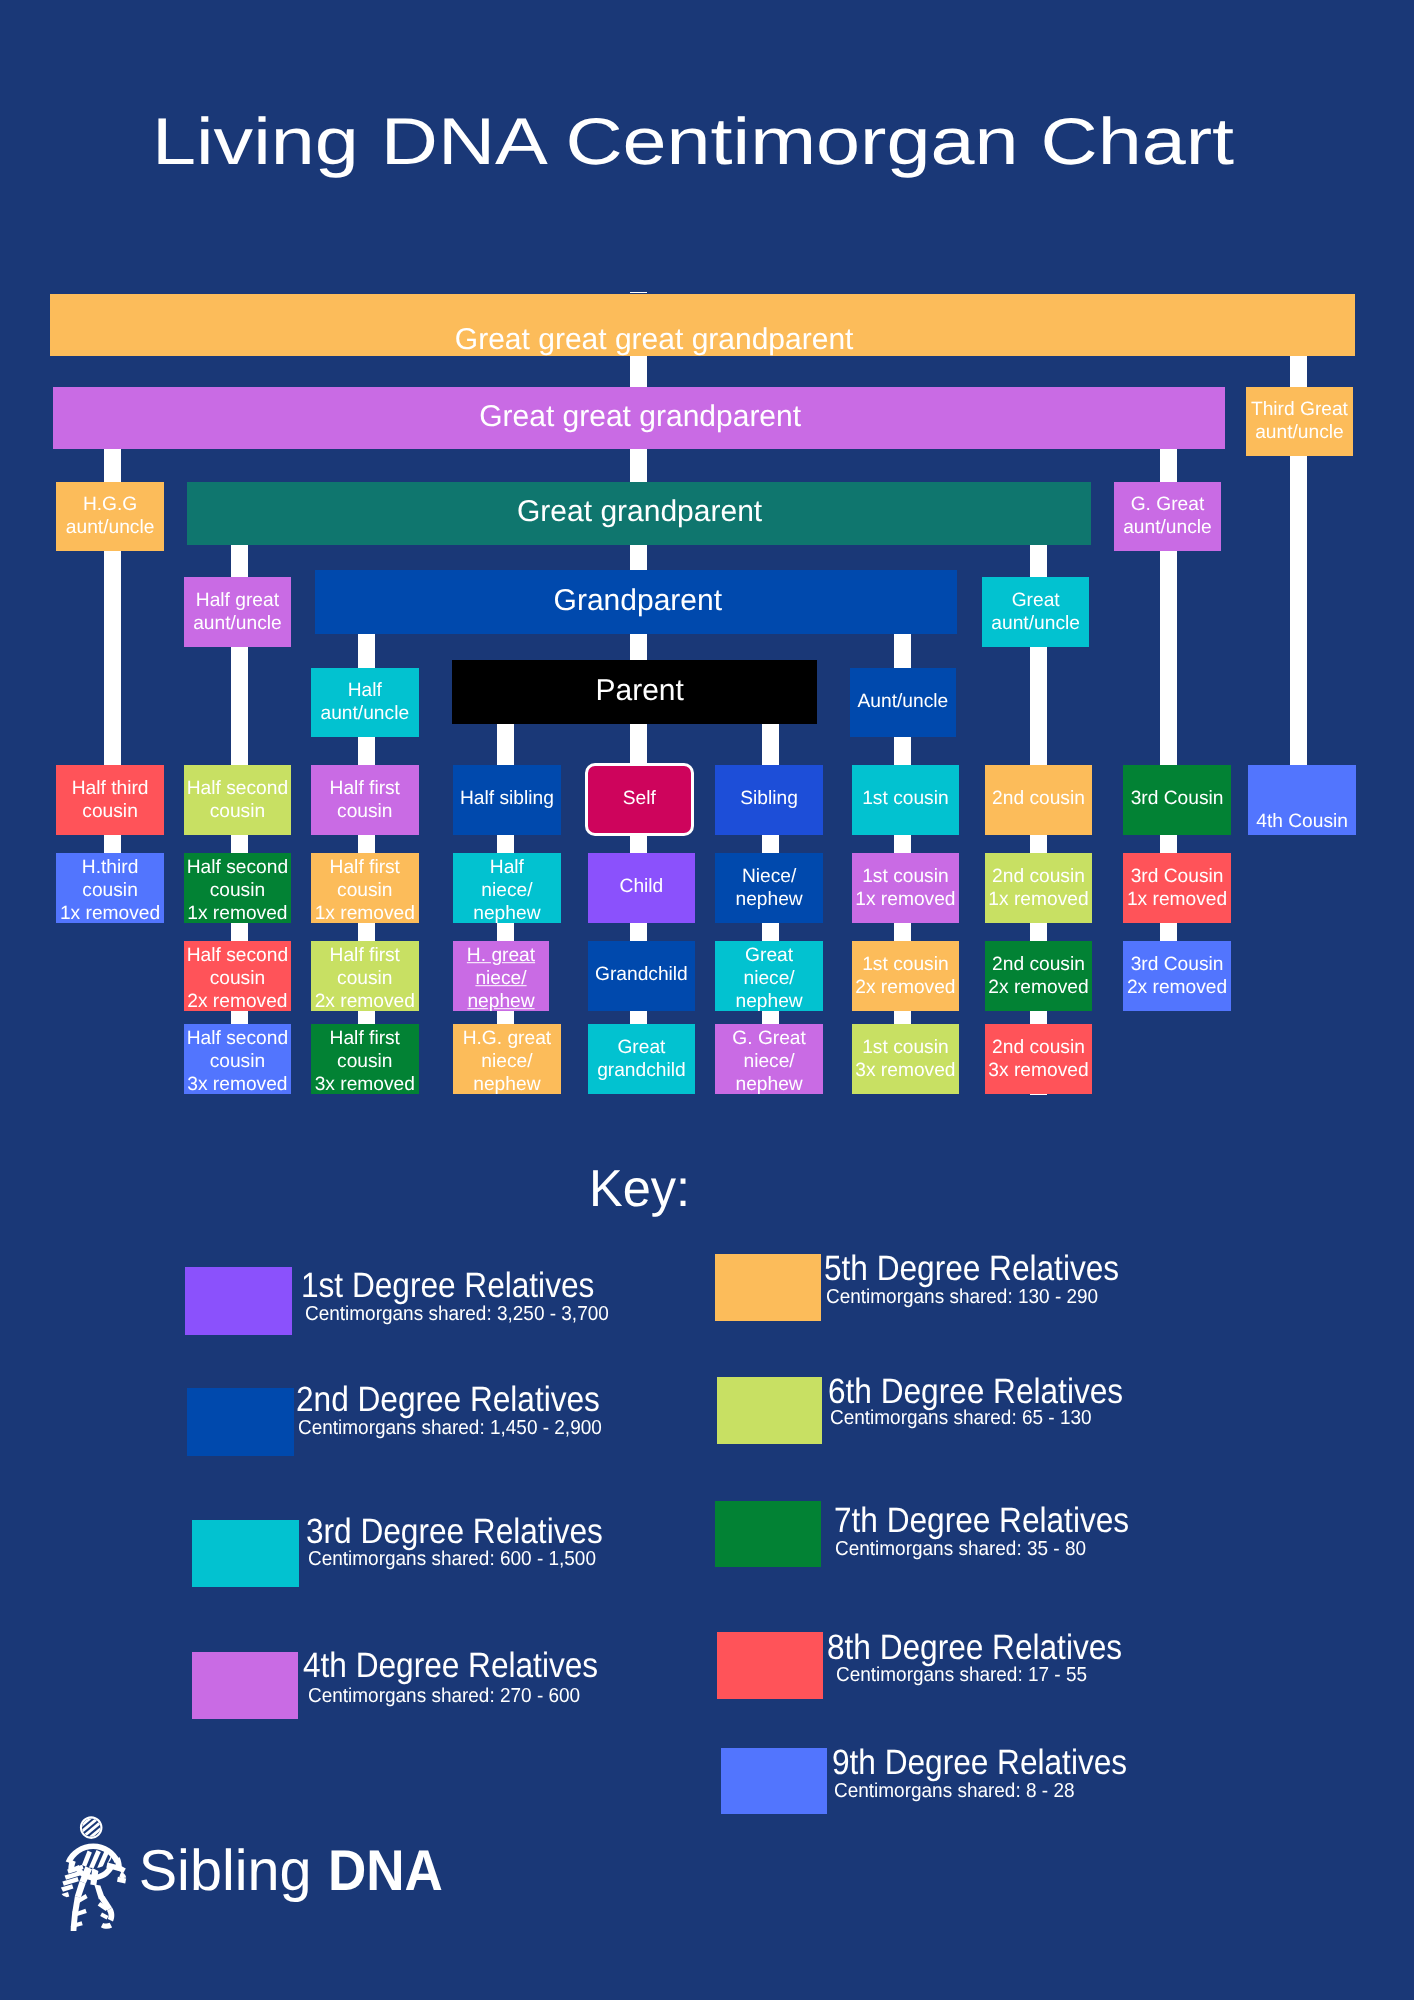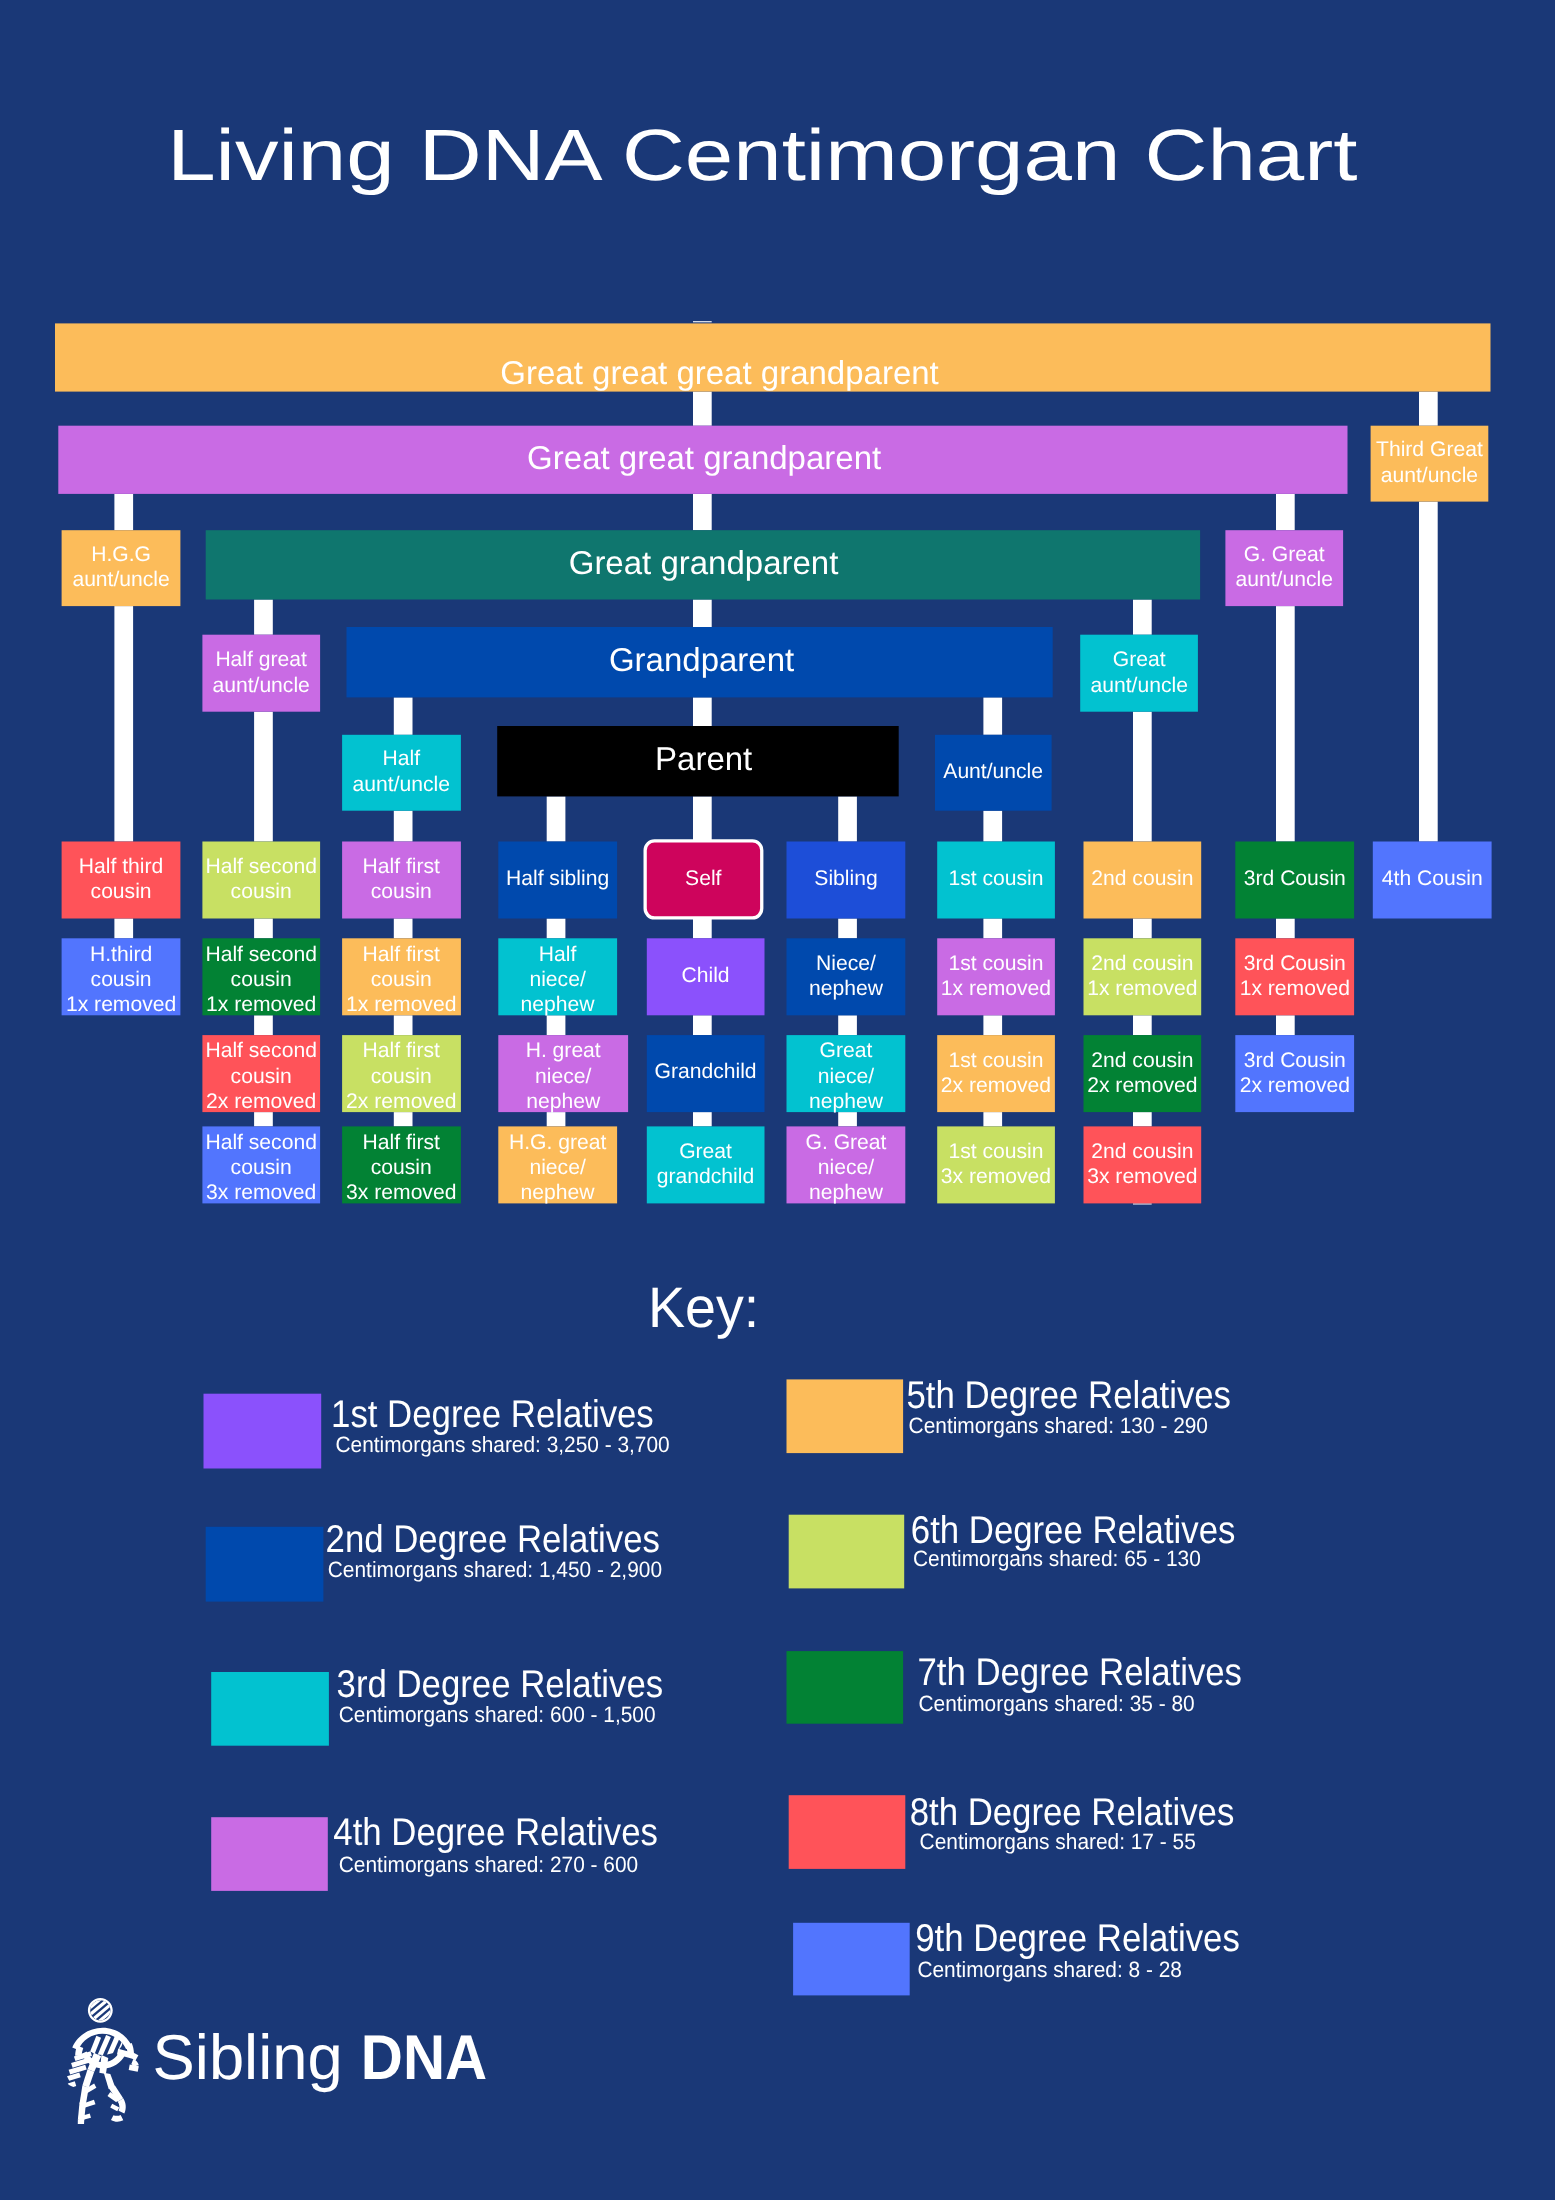--- a/index.html
+++ b/index.html
@@ -189,21 +189,21 @@
 3x removed</span>
       </div>
       <div class="node small" style="left: 453px; top: 765px; width: 107.8px; height: 69.5px; background: rgb(0, 73, 173); font-size: 19.2px;">
         <span class="lbl" style="transform: translateY(-0.6px);">Half sibling</span>
       </div>
       <div class="node small" style="left: 453px; top: 853px; width: 107.8px; height: 69.5px; background: rgb(2, 194, 208); font-size: 19.2px;">
         <span class="lbl" style="transform: translateY(3.2px);">Half
 niece/
 nephew</span>
       </div>
-      <div class="node small" style="left: 453px; top: 941px; width: 118px; height: 69.5px; background: rgb(201, 107, 228); font-size: 19.2px;">
+      <div class="node small" style="left: 453px; top: 941px; width: 96px; height: 69.5px; background: rgb(201, 107, 228); font-size: 19.2px; text-decoration: underline;">
         <span class="lbl" style="transform: translateY(3.2px);">H. great
 niece/
 nephew</span>
       </div>
       <div class="node small" style="left: 453px; top: 1024px; width: 107.8px; height: 69.5px; background: rgb(252, 188, 90); font-size: 19.2px;">
         <span class="lbl" style="transform: translateY(3.2px);">H.G. great
 niece/
 nephew</span>
       </div>
       <div class="node small self" style="left: 584.5px; top: 763.2px; width: 109.7px; height: 72.4px; background: rgb(206, 4, 92); font-size: 19.2px;">
@@ -270,21 +270,21 @@
         <span class="lbl" style="transform: translateY(-0.6px);">3rd Cousin</span>
       </div>
       <div class="node small" style="left: 1123.2px; top: 853px; width: 107.8px; height: 69.5px; background: rgb(255, 83, 89); font-size: 19.2px;">
         <span class="lbl" style="transform: translateY(-0.2px);">3rd Cousin
 1x removed</span>
       </div>
       <div class="node small" style="left: 1123.2px; top: 941px; width: 107.8px; height: 69.5px; background: rgb(82, 117, 254); font-size: 19.2px;">
         <span class="lbl" style="transform: translateY(-0.2px);">3rd Cousin
 2x removed</span>
       </div>
-      <div class="node small" style="left: 1248.2px; top: 765px; width: 107.8px; height: 69.5px; background: rgb(82, 117, 254); font-size: 19.2px;">
+      <div class="node small" style="left: 1248.2px; top: 765px; width: 107.8px; height: 69.5px; background: rgb(82, 117, 254); font-size: 19.2px; align-items: flex-end;">
         <span class="lbl" style="transform: translateY(-0.6px);">4th Cousin</span>
       </div>
     </div>
   <div id="key-heading">Key:</div>
   <div id="key-layer">
       <div class="key-swatch" style="left: 185px; top: 1267px; width: 107px; height: 68px; background: rgb(139, 81, 252);"></div>
       <div class="key-name" style="left: 300.9px; top: 1268.17px;">1st Degree Relatives</div>
       <div class="key-sub" style="left: 305.4px; top: 1304.47px;">Centimorgans shared: 3,250 - 3,700</div>
       <div class="key-swatch" style="left: 186.6px; top: 1387.7px; width: 107px; height: 68px; background: rgb(0, 73, 173);"></div>
       <div class="key-name" style="left: 296.2px; top: 1382.07px;">2nd Degree Relatives</div>

